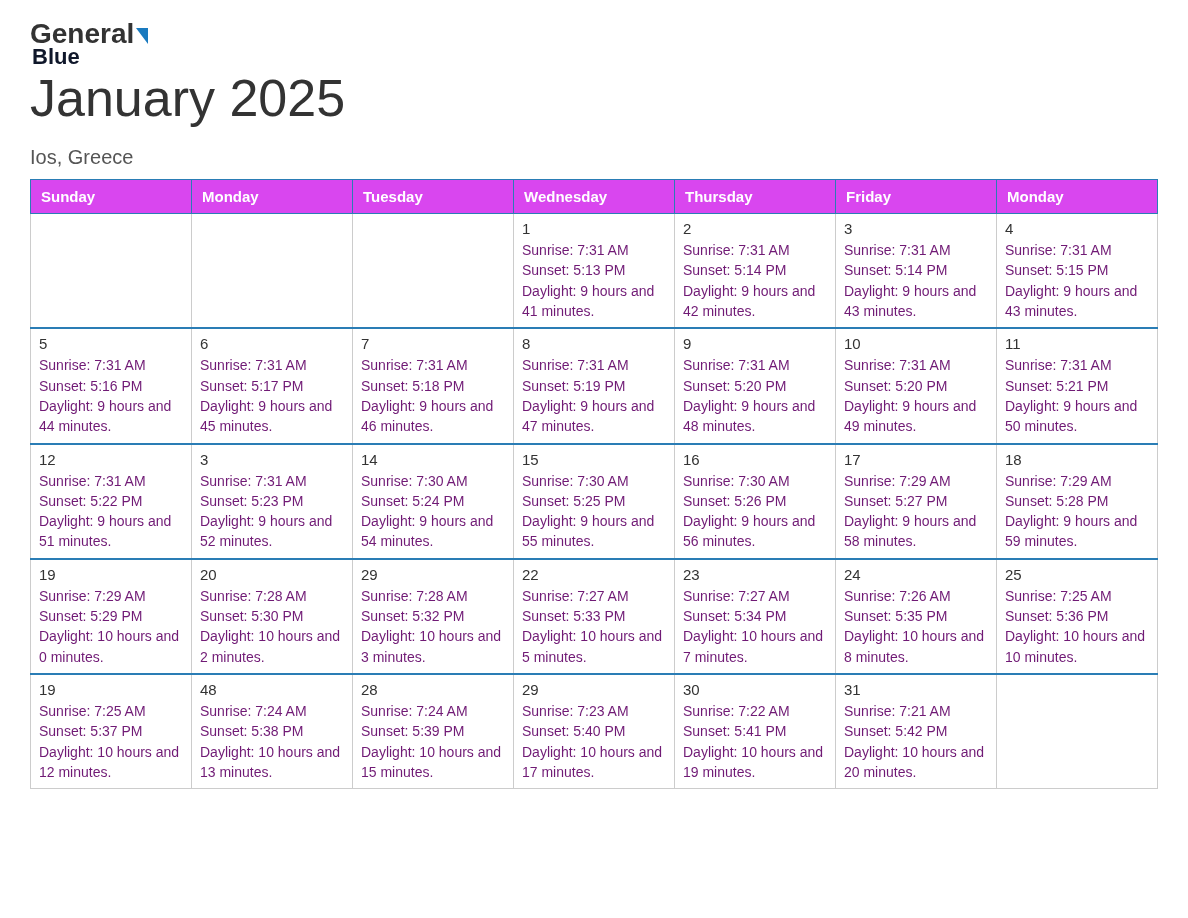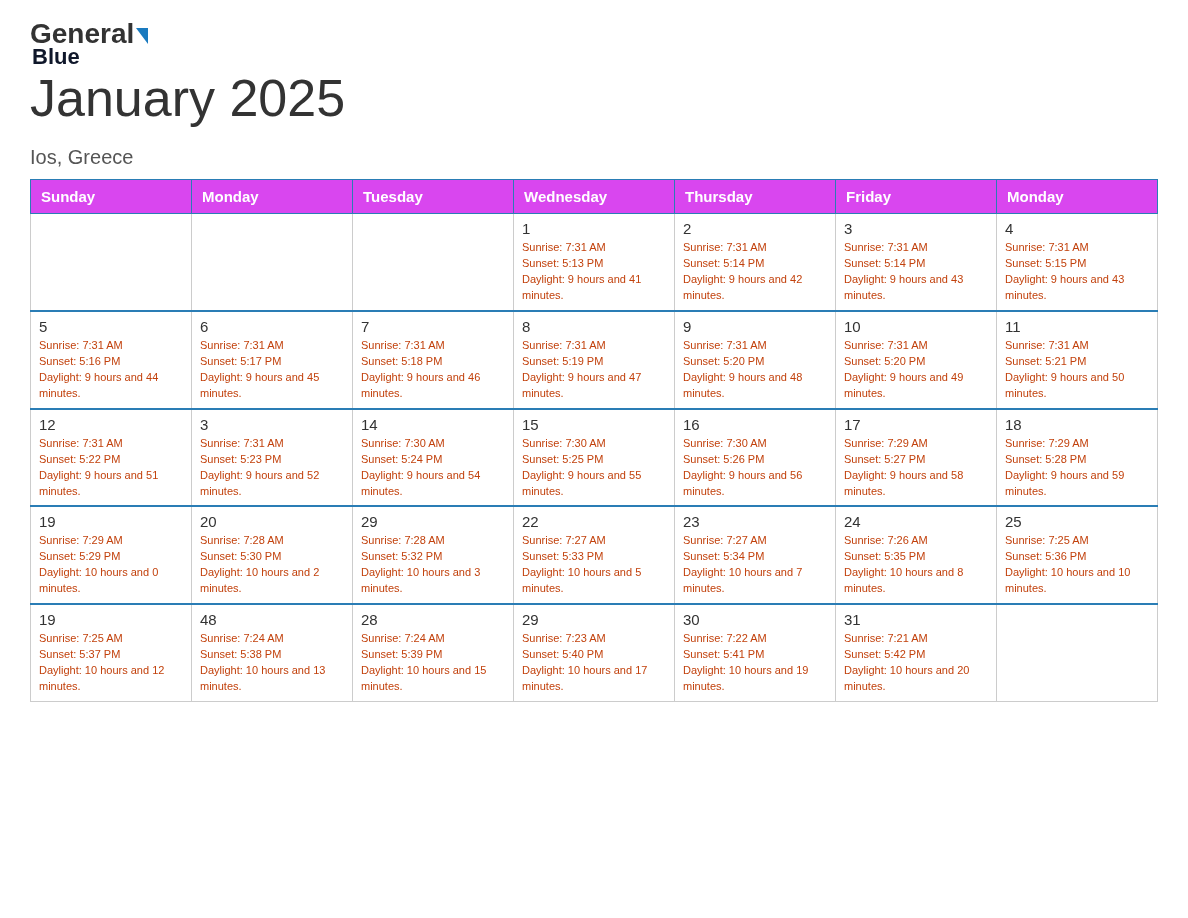--- a/index.html
+++ b/index.html
@@ -77,23 +77,23 @@
     .calendar td.empty {
       background: #fff;
     }
     .day-number {
       font-size: 15px;
       font-weight: normal;
       display: block;
       margin-bottom: 3px;
     }
     .day-info {
-      font-size: 11px;
+      font-size: 14px;
       line-height: 1.45;
-      color: #c2410c;
+      color: #701a75;
     }
     .row-separator td {
       border-top: 2px solid #2a7db5;
     }
   </style>
 </head>
 <body>
 
 <div class="header">
   <div class="logo">

